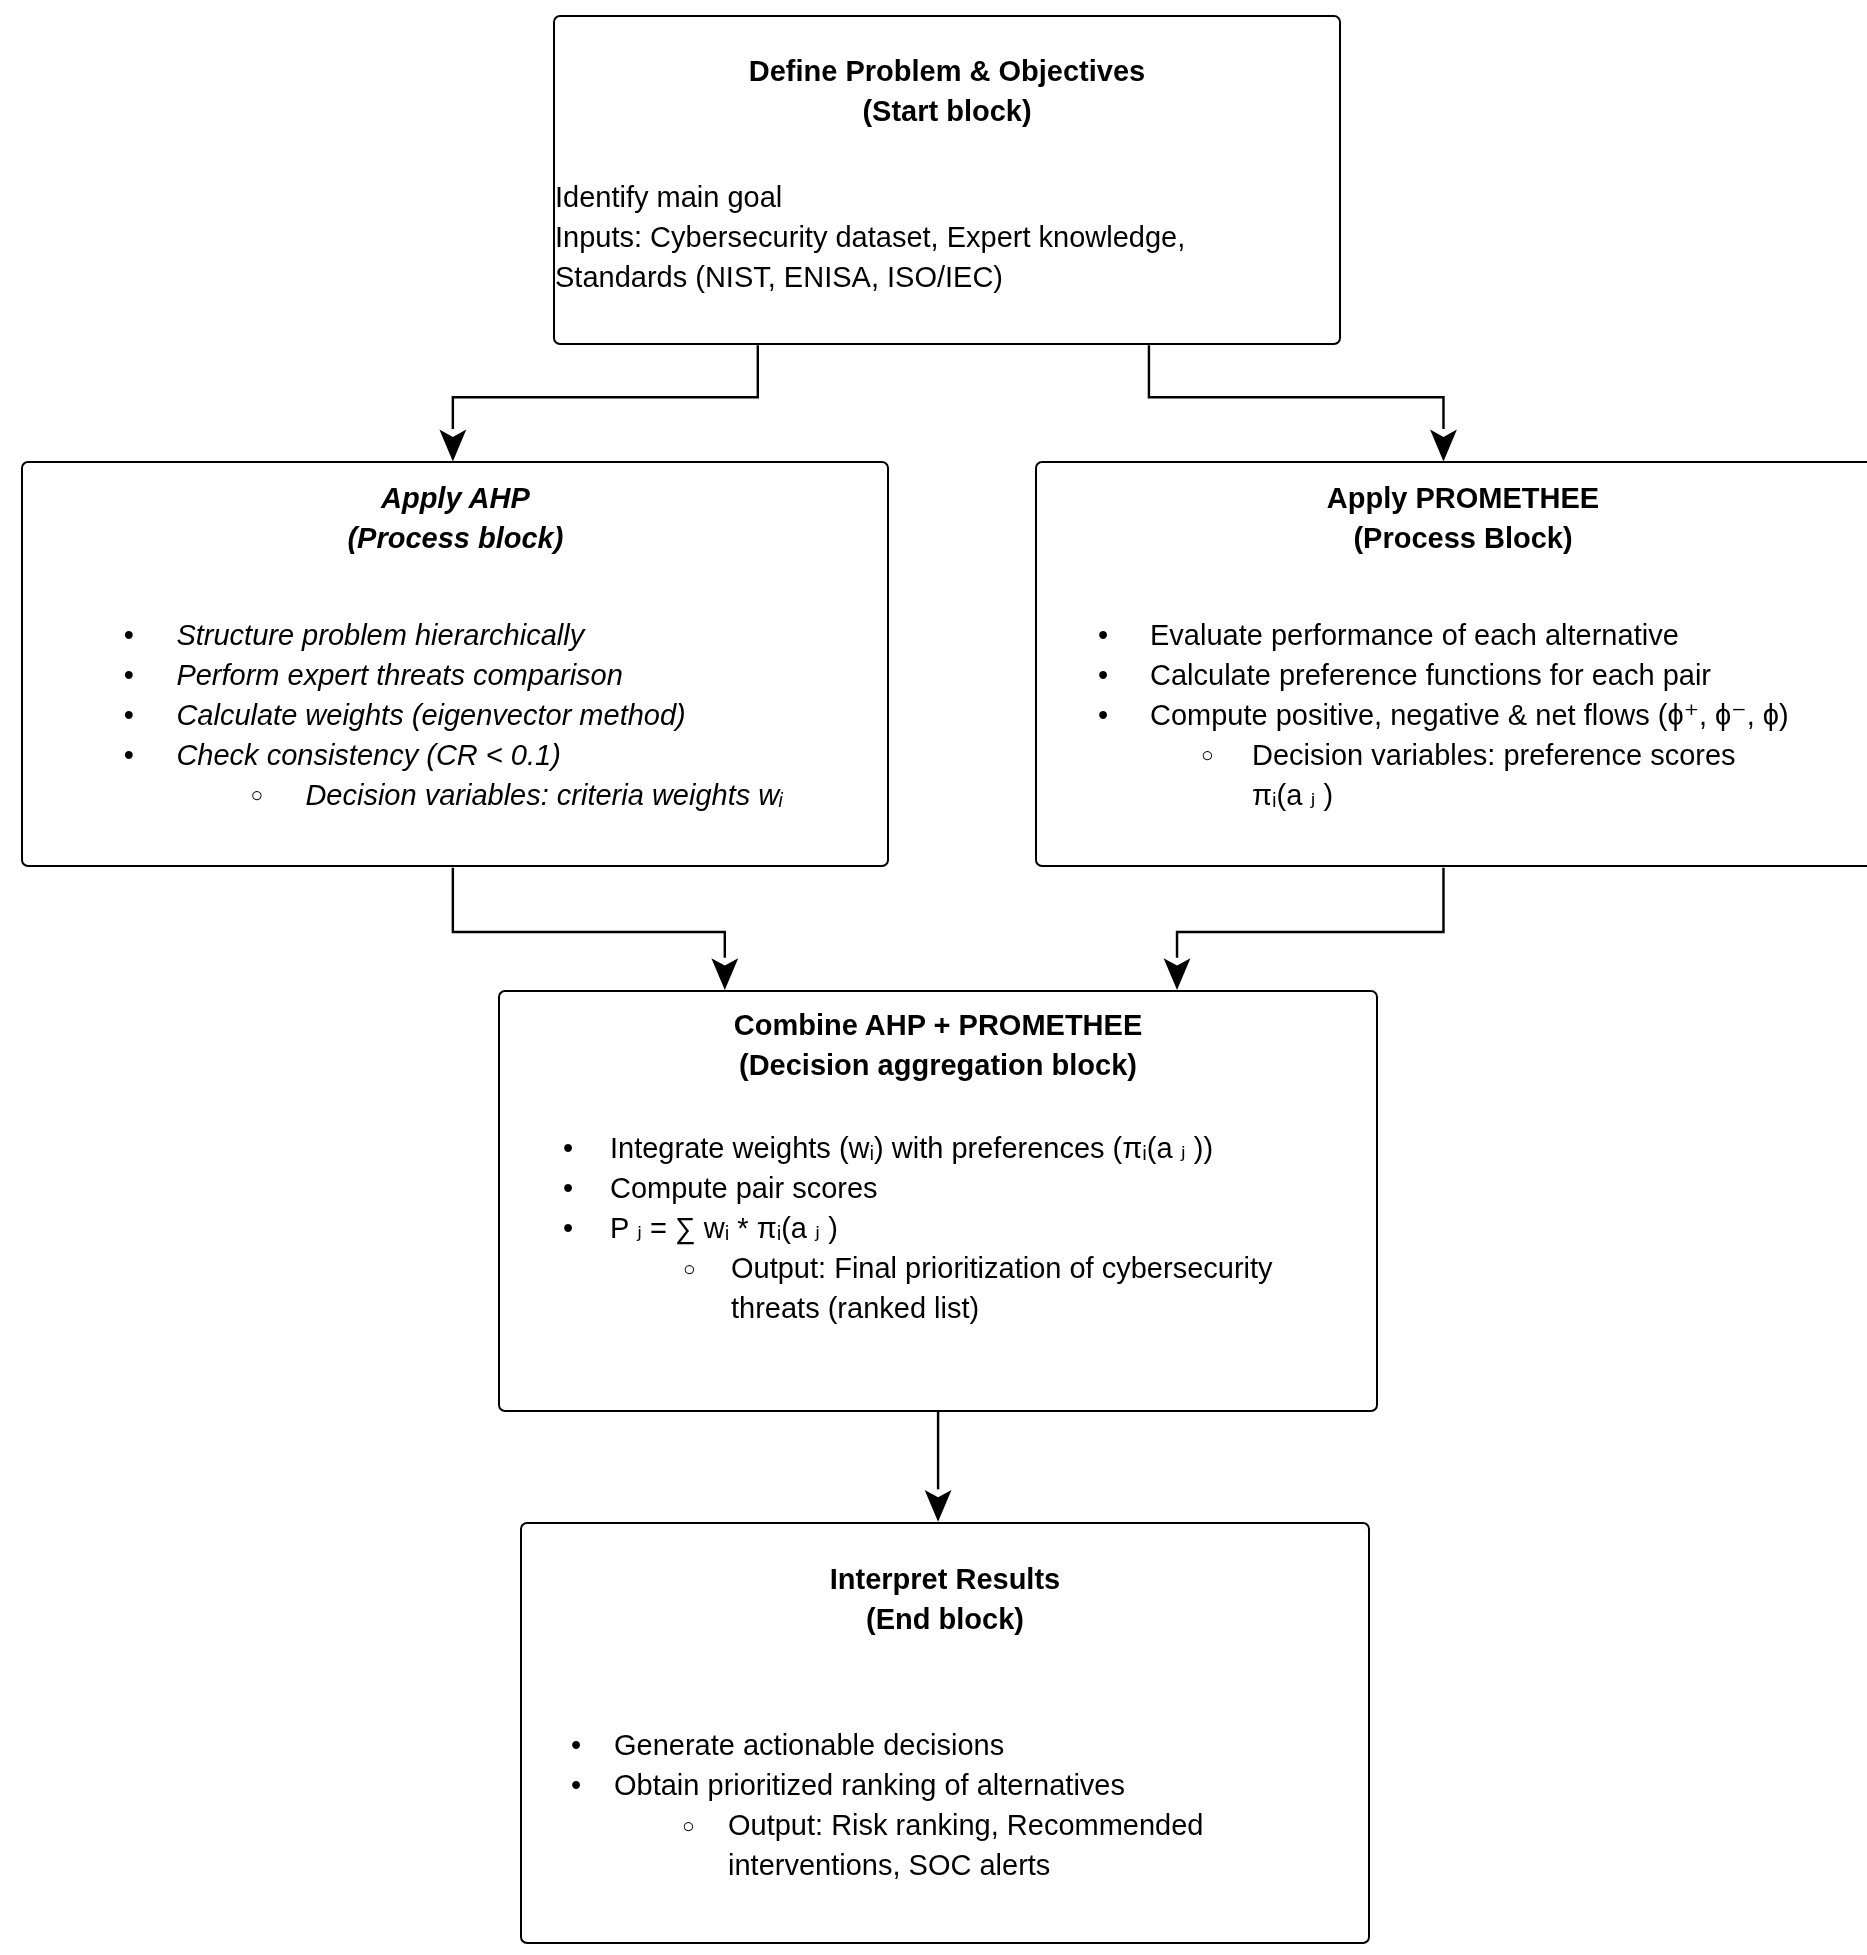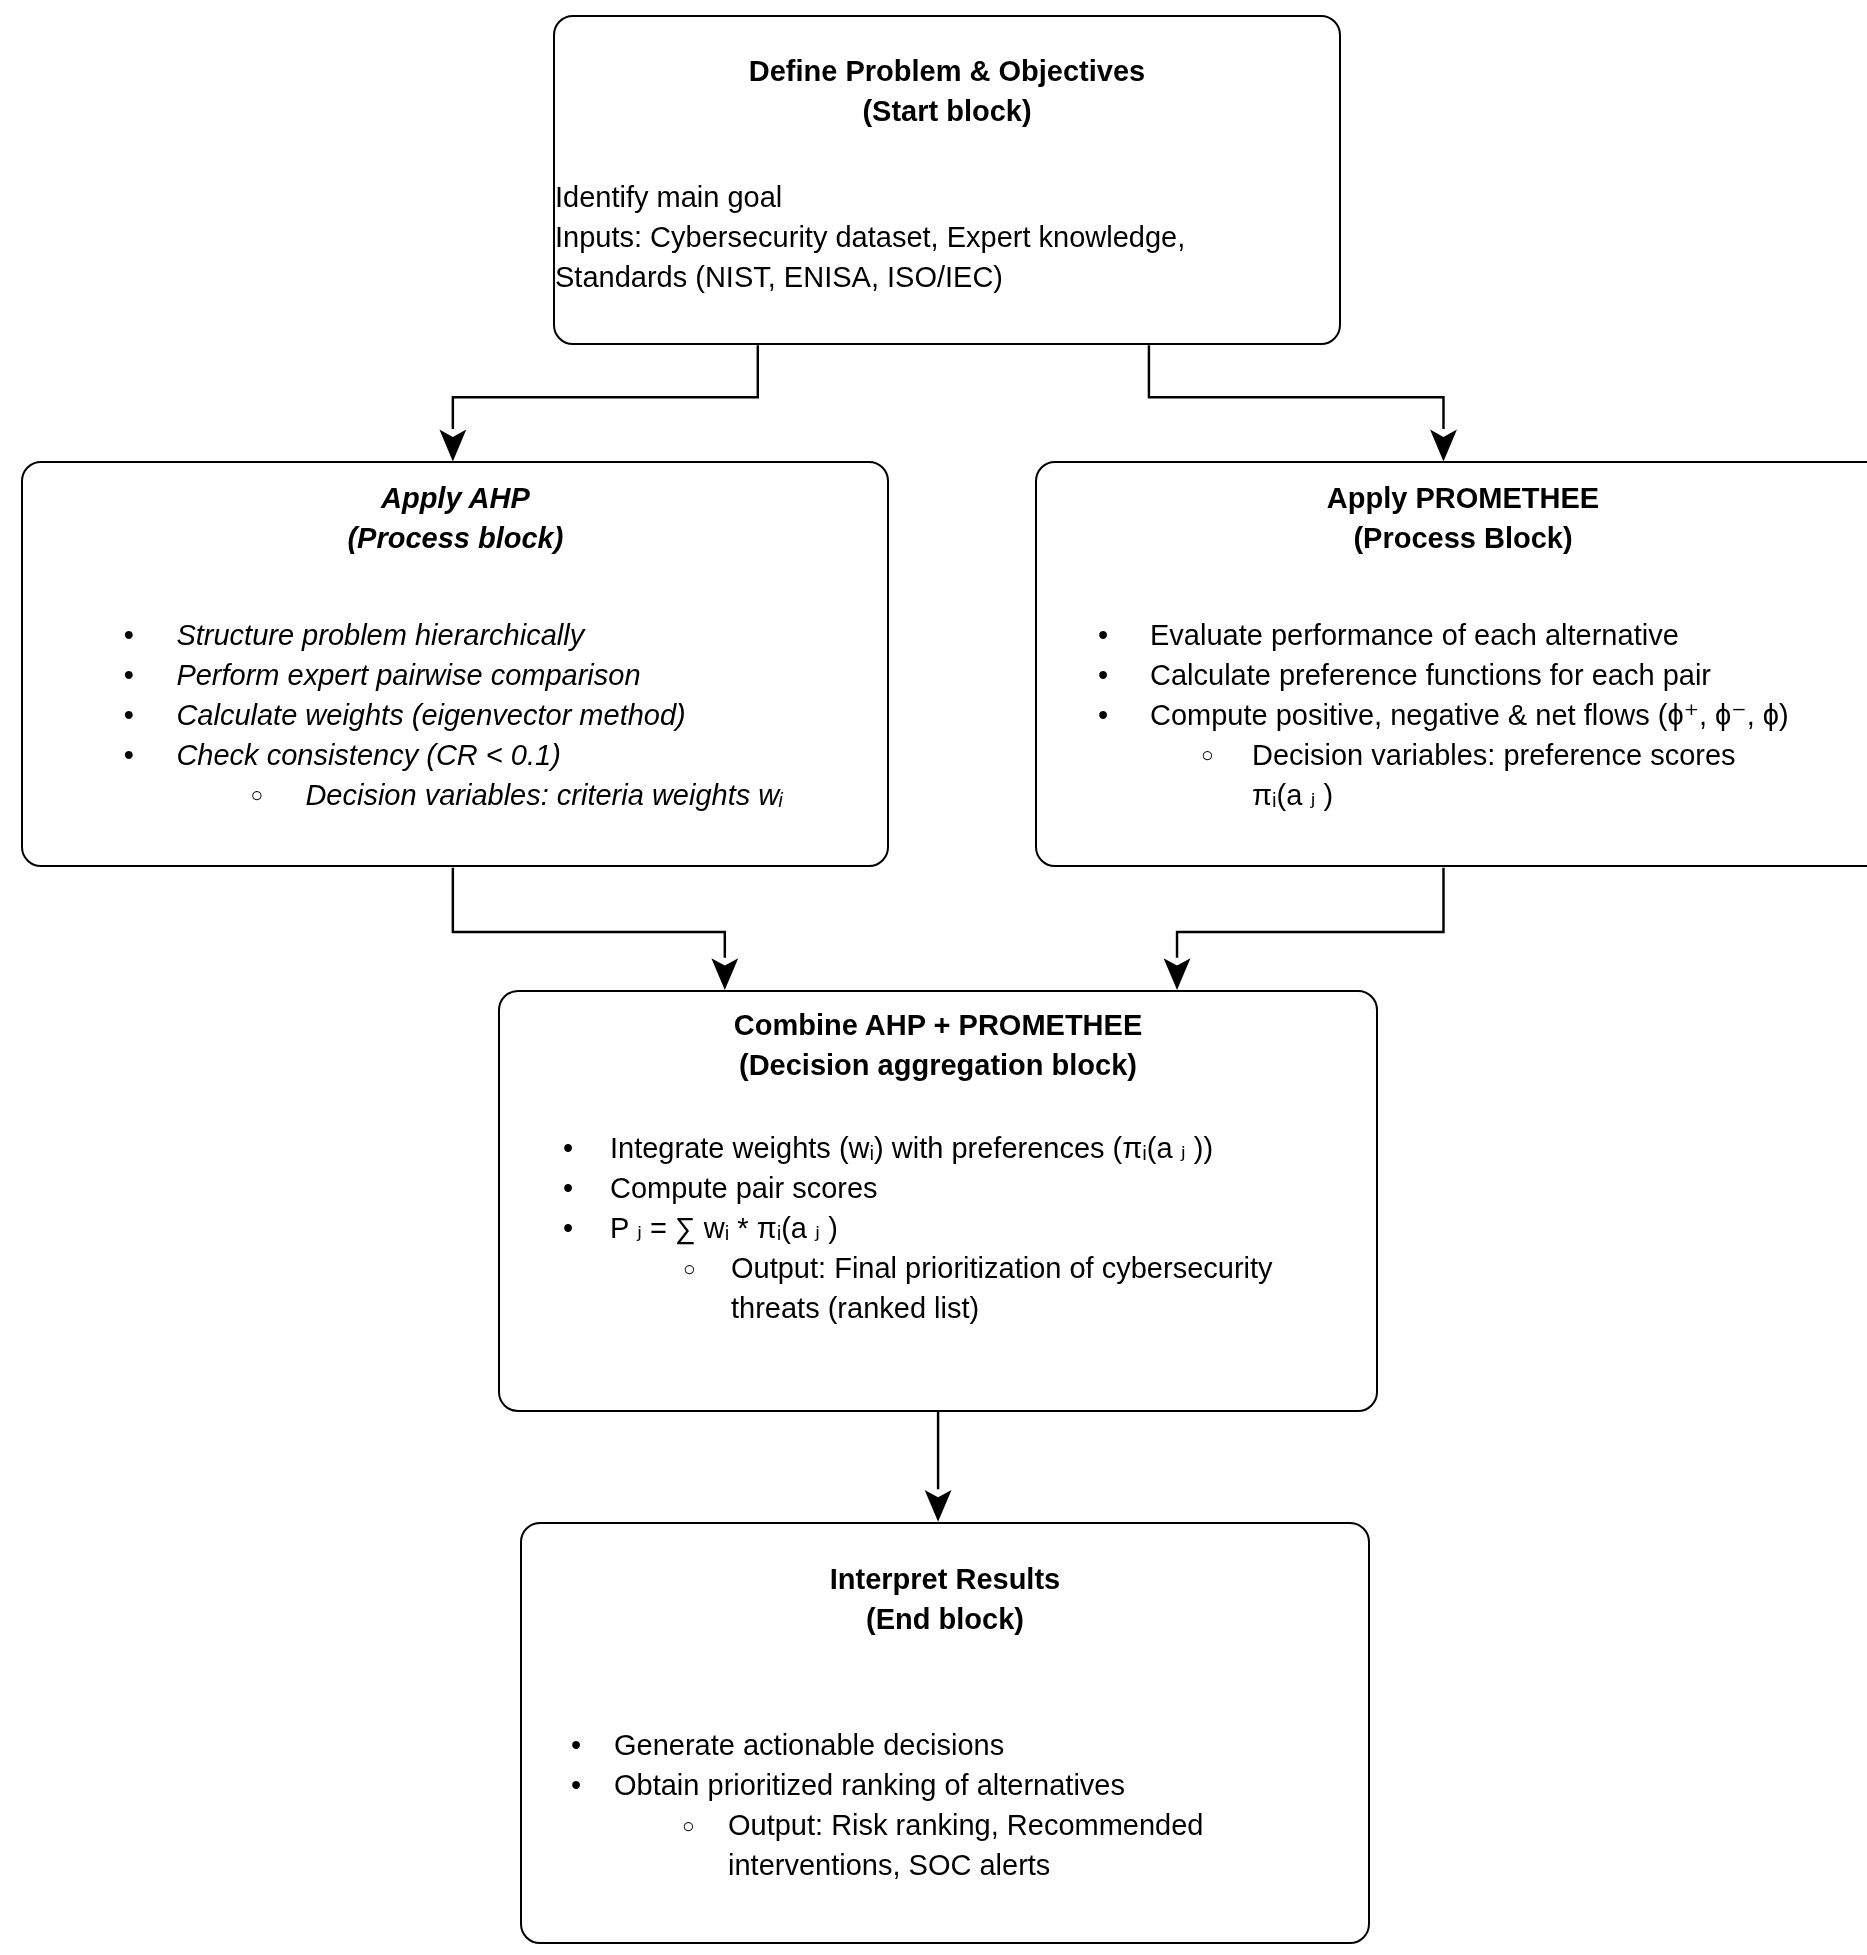--- a/index.html
+++ b/index.html
@@ -14,21 +14,21 @@
   }
   #connector-layer {
     position: absolute;
     left: 0; top: 0;
     width: 1867px; height: 1955px;
   }
   .block {
     position: absolute;
     background: #ffffff;
     border: 2.4px solid #000000;
-    border-radius: 20px;
+    border-radius: 7px;
     overflow: hidden;
   }
   .title {
     font-weight: bold;
     font-size: 29px;
     line-height: 40px;
     text-align: center;
     white-space: pre-line;
   }
   .body-text {
@@ -123,21 +123,21 @@
     <div class="body-text">Identify main goal
 Inputs: Cybersecurity dataset, Expert knowledge,
 Standards (NIST, ENISA, ISO/IEC)</div>
   </div>
 
   <div class="block" id="block-ahp">
     <div class="title">Apply AHP
 (Process block)</div>
     <div class="bullets">
       <div class="li li1"><span class="marker marker-disc"></span><span>Structure problem hierarchically</span></div>
-      <div class="li li1"><span class="marker marker-disc"></span><span>Perform expert pairwise comparison</span></div>
+      <div class="li li1"><span class="marker marker-disc"></span><span>Perform expert threats comparison</span></div>
       <div class="li li1"><span class="marker marker-disc"></span><span>Calculate weights (eigenvector method)</span></div>
       <div class="li li1"><span class="marker marker-disc"></span><span>Check consistency (CR &lt; 0.1)</span></div>
       <div class="li li2"><span class="marker marker-circle"></span><span>Decision variables: criteria weights wᵢ</span></div>
     </div>
   </div>
 
   <div class="block" id="block-promethee">
     <div class="title">Apply PROMETHEE
 (Process Block)</div>
     <div class="bullets">

